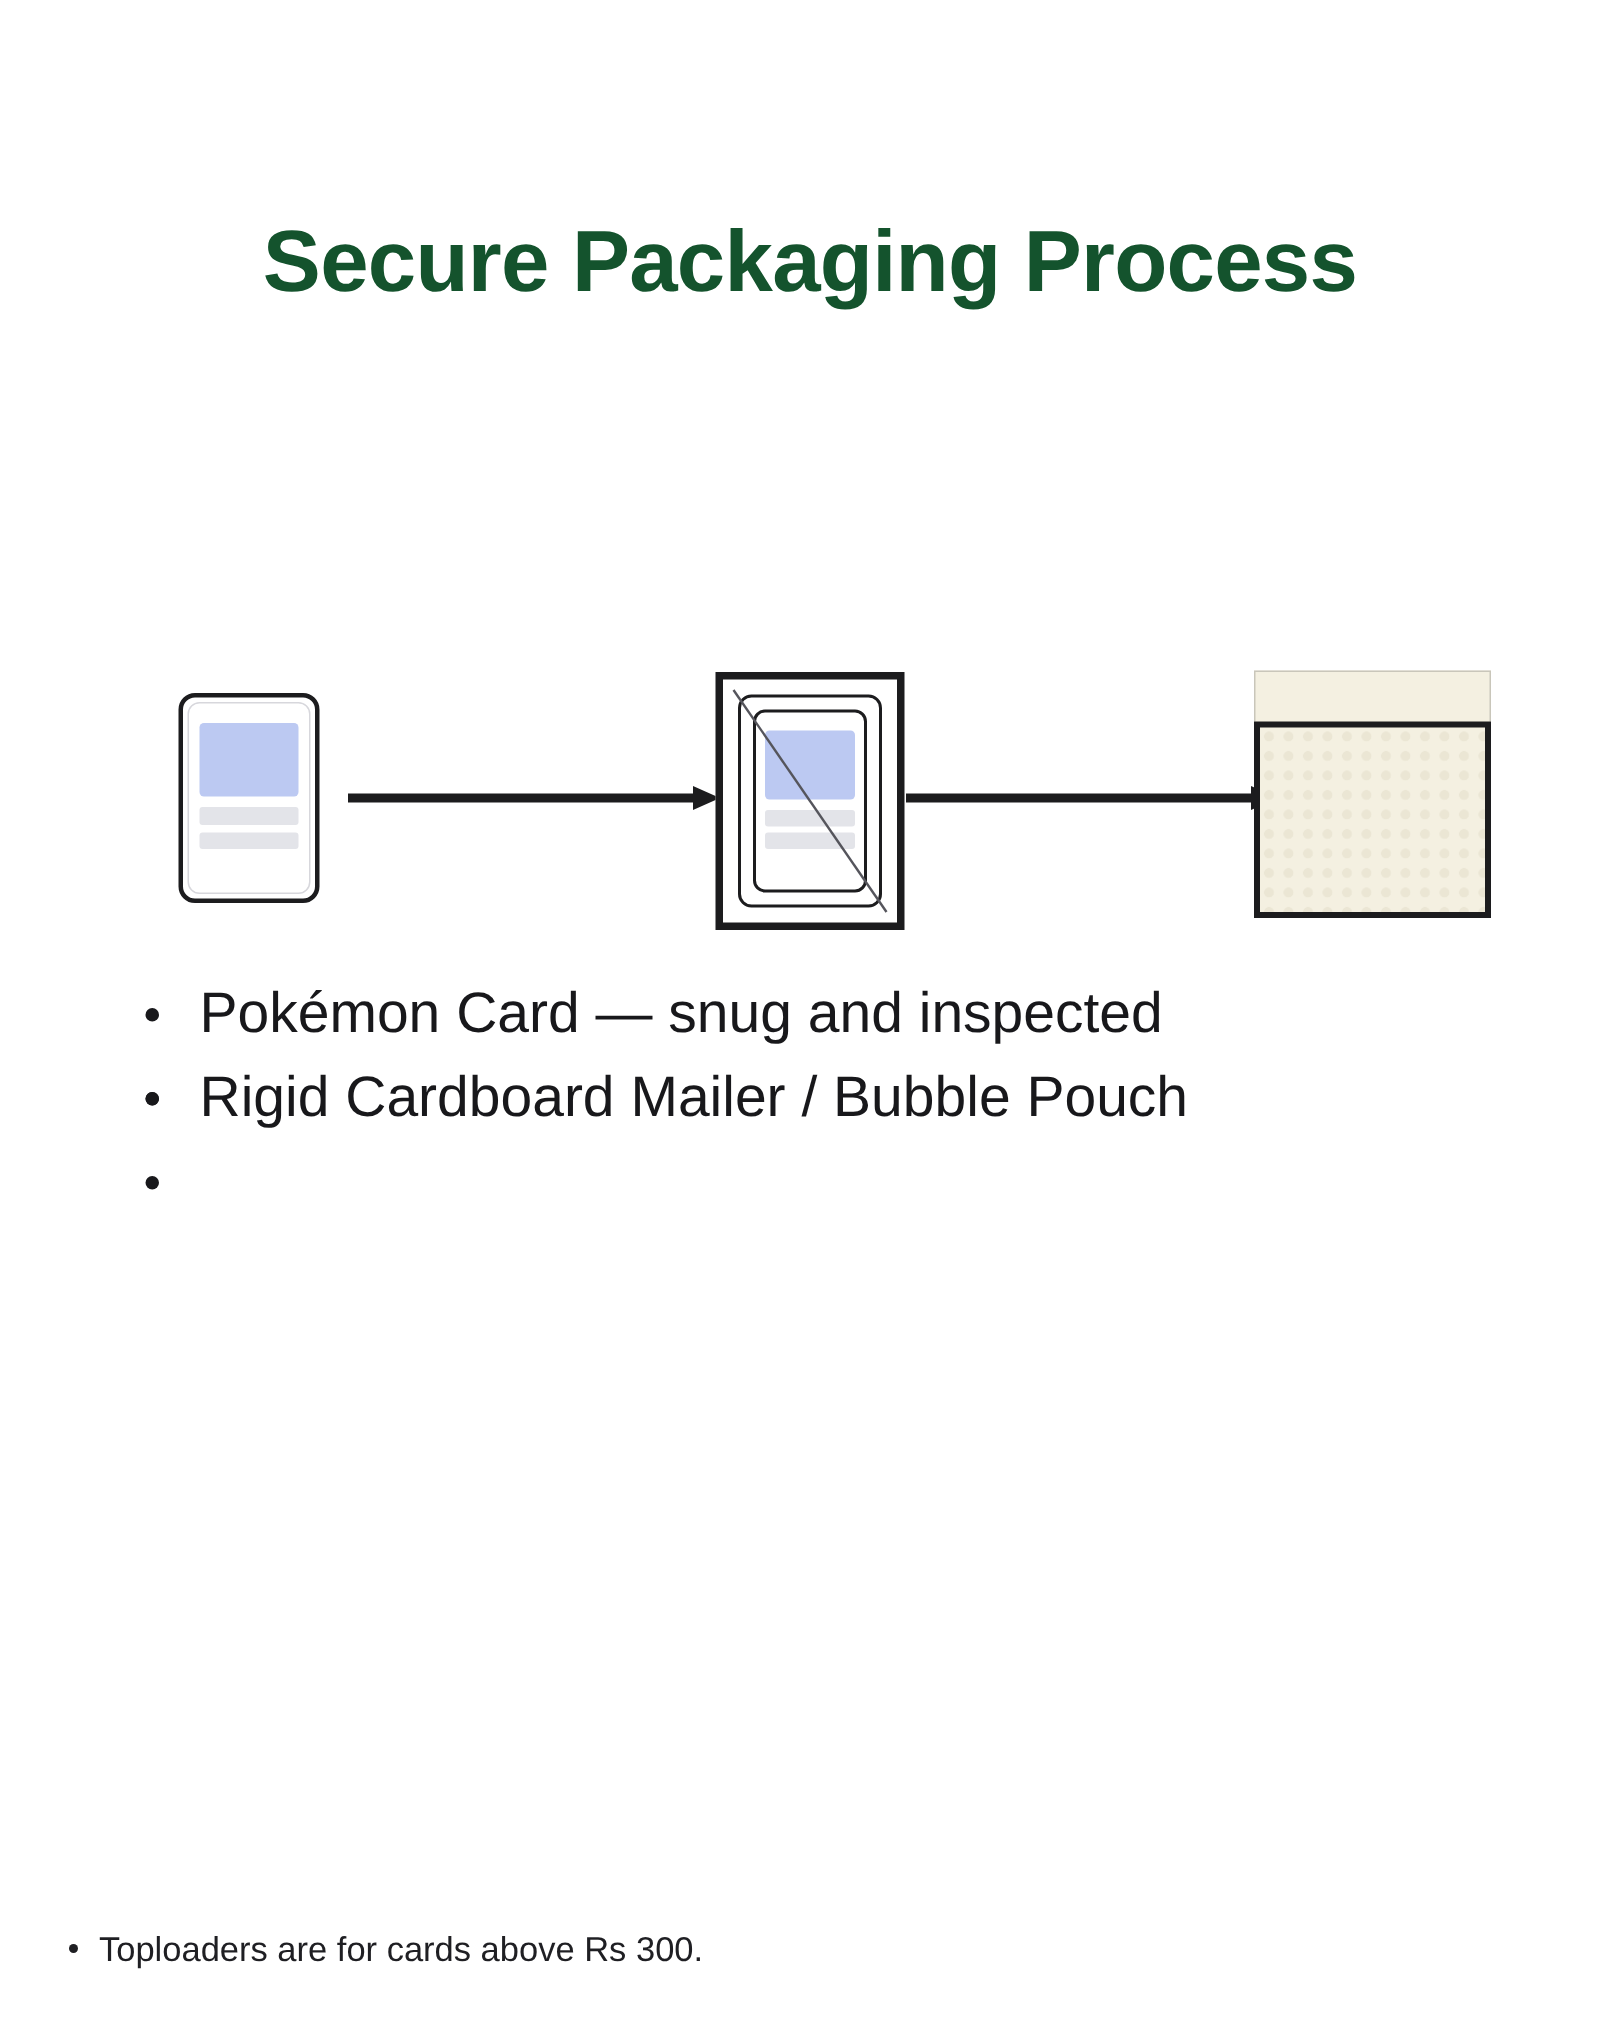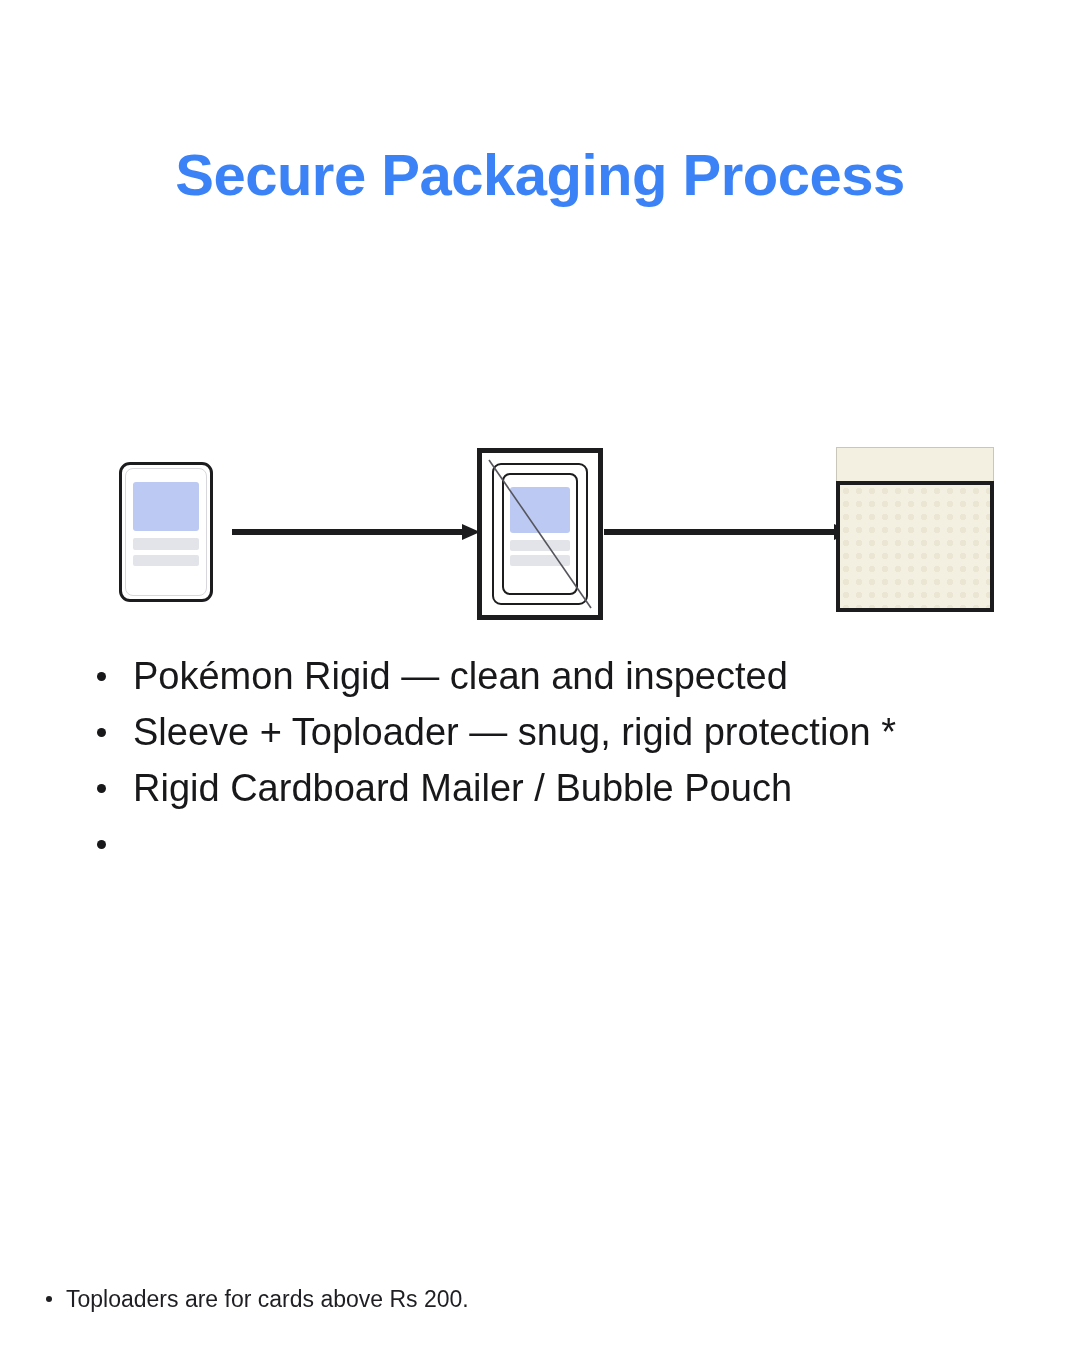--- a/index.html
+++ b/index.html
@@ -19,21 +19,21 @@
   
   #slide-title {
     position: absolute;
     top: 104px;
     left: 0;
     width: 1080px;
     text-align: center;
     font-size: 58px;
     font-weight: 700;
     letter-spacing: -0.5px;
-    color: #3b82f6;
+    color: #14532d;
     line-height: 1.1;
     white-space: nowrap;
   }
 
   
   #diagram {
     position: absolute;
     top: 430px;
     left: 0;
     width: 1080px;
@@ -282,33 +282,32 @@
     <div id="mailer-body">
       <div id="mailer-bubbles"></div>
     </div>
   </div>
 
 </div>
 
 <ul id="bullet-list">
   <li>
     <span class="bullet-dot"></span>
-    <span>Pokémon Rigid — clean and inspected</span>
-  </li>
-  <li>
-    <span class="bullet-dot"></span>
-    <span>Sleeve + Toploader — snug, rigid protection *</span>
+    <span>Pokémon Card — snug and inspected</span>
+  </li>
+  <li>
+    <span class="bullet-dot"></span>
   </li>
   <li>
     <span class="bullet-dot"></span>
     <span>Rigid Cardboard Mailer / Bubble Pouch</span>
   </li>
   <li>
     <span class="bullet-dot"></span>
   </li>
 </ul>
 
 <ul id="footnote-list">
   <li>
     <span class="bullet-dot"></span>
-    <span>Toploaders are for cards above Rs 200.</span>
+    <span>Toploaders are for cards above Rs 300.</span>
   </li>
 </ul>
 
 </body></html>

